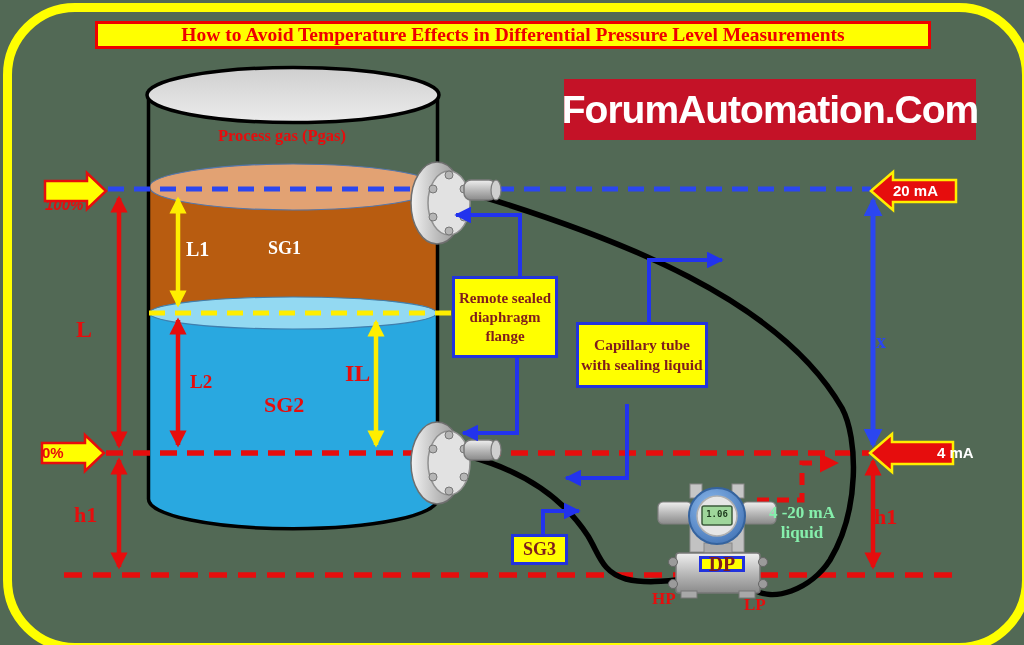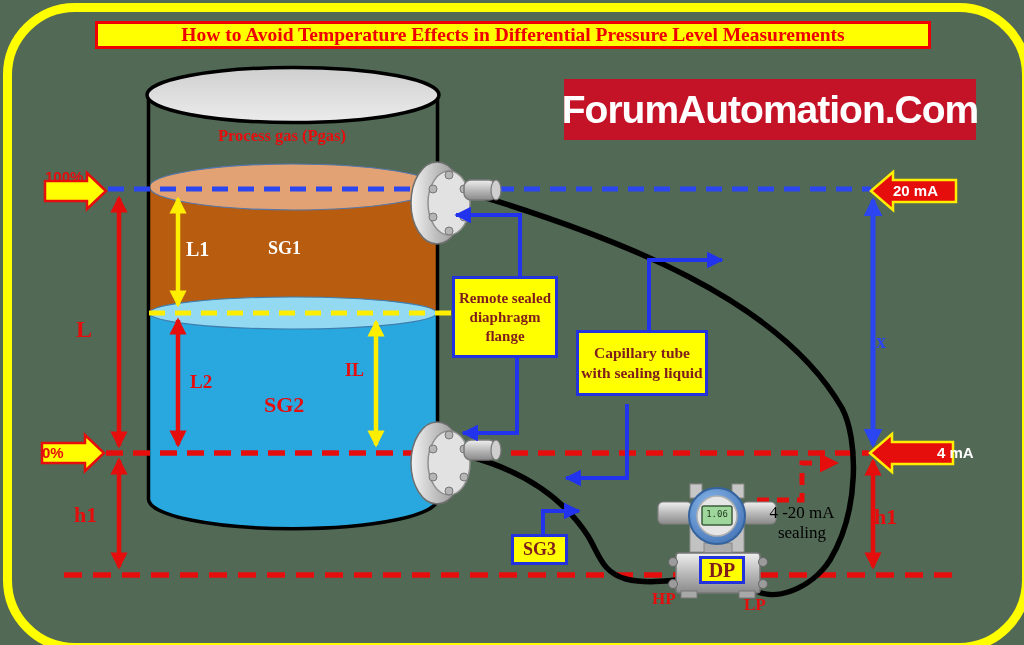--- a/index.html
+++ b/index.html
@@ -31,31 +31,31 @@
     background:#c41227;display:flex;align-items:center;justify-content:center;
     color:#ffffff;font-weight:bold;font-size:39px;letter-spacing:-1px;
     font-family:"Liberation Sans",sans-serif;
   }
   .callout{
     position:absolute;z-index:4;background:#ffff00;border:3px solid #2233dd;
     box-sizing:border-box;color:#7f1d1d;font-weight:bold;text-align:center;
     font-family:"Liberation Serif",serif;display:flex;align-items:center;justify-content:center;
   }
   #remote-box{left:452px;top:276px;width:106px;height:82px;font-size:15px;line-height:19px;}
-  #capillary-box{left:576px;top:330px;width:132px;height:66px;font-size:15.5px;line-height:20px;}
+  #capillary-box{left:576px;top:322px;width:132px;height:66px;font-size:15.5px;line-height:20px;}
   #sg3-box{left:511px;top:534px;width:57px;height:31px;font-size:18px;}
-  #dp-box{left:699px;top:556px;width:46px;height:28px;font-size:20px;z-index:4;}
+  #dp-box{left:699px;top:556px;width:46px;height:16px;font-size:20px;z-index:4;}
   .pct{font-family:"Liberation Sans",sans-serif;font-weight:bold;font-size:15px;z-index:3;}
   .lcd-txt{
     position:absolute;left:702px;top:509px;width:30px;z-index:3;
-    font-family:"DejaVu Sans Mono",monospace;font-size:9px;font-weight:normal;
+    font-family:"DejaVu Sans Mono",monospace;font-size:9px;font-weight:bold;
     color:#1d3a1d;text-align:center;
   }
   .sig-lbl{position:absolute;left:744px;top:503px;width:116px;z-index:3;
-    color:#000000;font-weight:normal;font-size:17px;line-height:20px;text-align:center;}
+    color:#86efac;font-weight:bold;font-size:17px;line-height:20px;text-align:center;}
 </style>
 </head>
 <body>
 
 <div class="stage">
 
 <svg class="diagram" width="1024" height="645" viewBox="0 0 1024 645">
   <defs>
     <marker id="mRed" viewBox="0 0 10 10" refX="8.5" refY="5" markerWidth="3.8" markerHeight="3.8" orient="auto-start-reverse">
           <path d="M0,0 L10,5 L0,10 z" fill="#e60d0d"></path>
@@ -181,37 +181,37 @@
 <div class="title-box">How to Avoid Temperature Effects in Differential Pressure Level Measurements</div>
 <div class="brand-box">ForumAutomation.Com</div>
 
 <div class="lbl red" style="left:218px;top:126px;width:160px;font-size:16.5px;">Process gas (Pgas)</div>
 <div class="lbl yel" style="left:268px;top:238px;width:44px;font-size:18px;">SG1</div>
 <div class="lbl red" style="left:264px;top:392px;width:44px;font-size:22px;">SG2</div>
 
 <div class="lbl yel" style="left:186px;top:238px;width:34px;font-size:20px;">L1</div>
 <div class="lbl red" style="left:190px;top:371px;width:34px;font-size:19px;">L2</div>
 <div class="lbl red" style="left:76px;top:316px;width:30px;font-size:24px;">L</div>
-<div class="lbl red" style="left:345px;top:360px;width:34px;font-size:18px;">IL</div>
+<div class="lbl red" style="left:345px;top:360px;width:34px;font-size:24px;">IL</div>
 <div class="lbl red" style="left:74px;top:502px;width:44px;font-size:22px;">h1</div>
 <div class="lbl red" style="left:874px;top:504px;width:44px;font-size:22px;">h1</div>
 <div class="lbl blu" style="left:876px;top:330px;width:26px;font-size:20px;">x</div>
 
-<div class="lbl red pct" style="left:45px;top:168px;width:43px;">100%</div>
+<div class="lbl red pct" style="left:45px;top:196px;width:43px;font-style:italic;">100%</div>
 <div class="lbl red pct" style="left:42px;top:444px;width:44px;">0%</div>
 <div class="lbl yel pct" style="left:893px;top:182px;width:62px;">20 mA</div>
 <div class="lbl yel pct" style="left:937px;top:444px;width:61px;">4 mA</div>
 
 <div class="callout" id="remote-box">Remote sealed diaphragm flange</div>
 <div class="callout" id="capillary-box">Capillary tube with sealing liquid</div>
 <div class="callout" id="sg3-box">SG3</div>
 <div class="callout" id="dp-box">DP</div>
 
 <div class="sig-lbl">
   <span>4 -20 mA</span><br>
-  <span>sealing</span>
+  <span>liquid</span>
 </div>
 
 <div class="lbl red" style="left:652px;top:589px;width:40px;font-size:17px;">HP</div>
 <div class="lbl red" style="left:744px;top:595px;width:40px;font-size:17px;">LP</div>
 <div class="lcd-txt">1.06</div>
 
 </div>
 
 </body></html>

